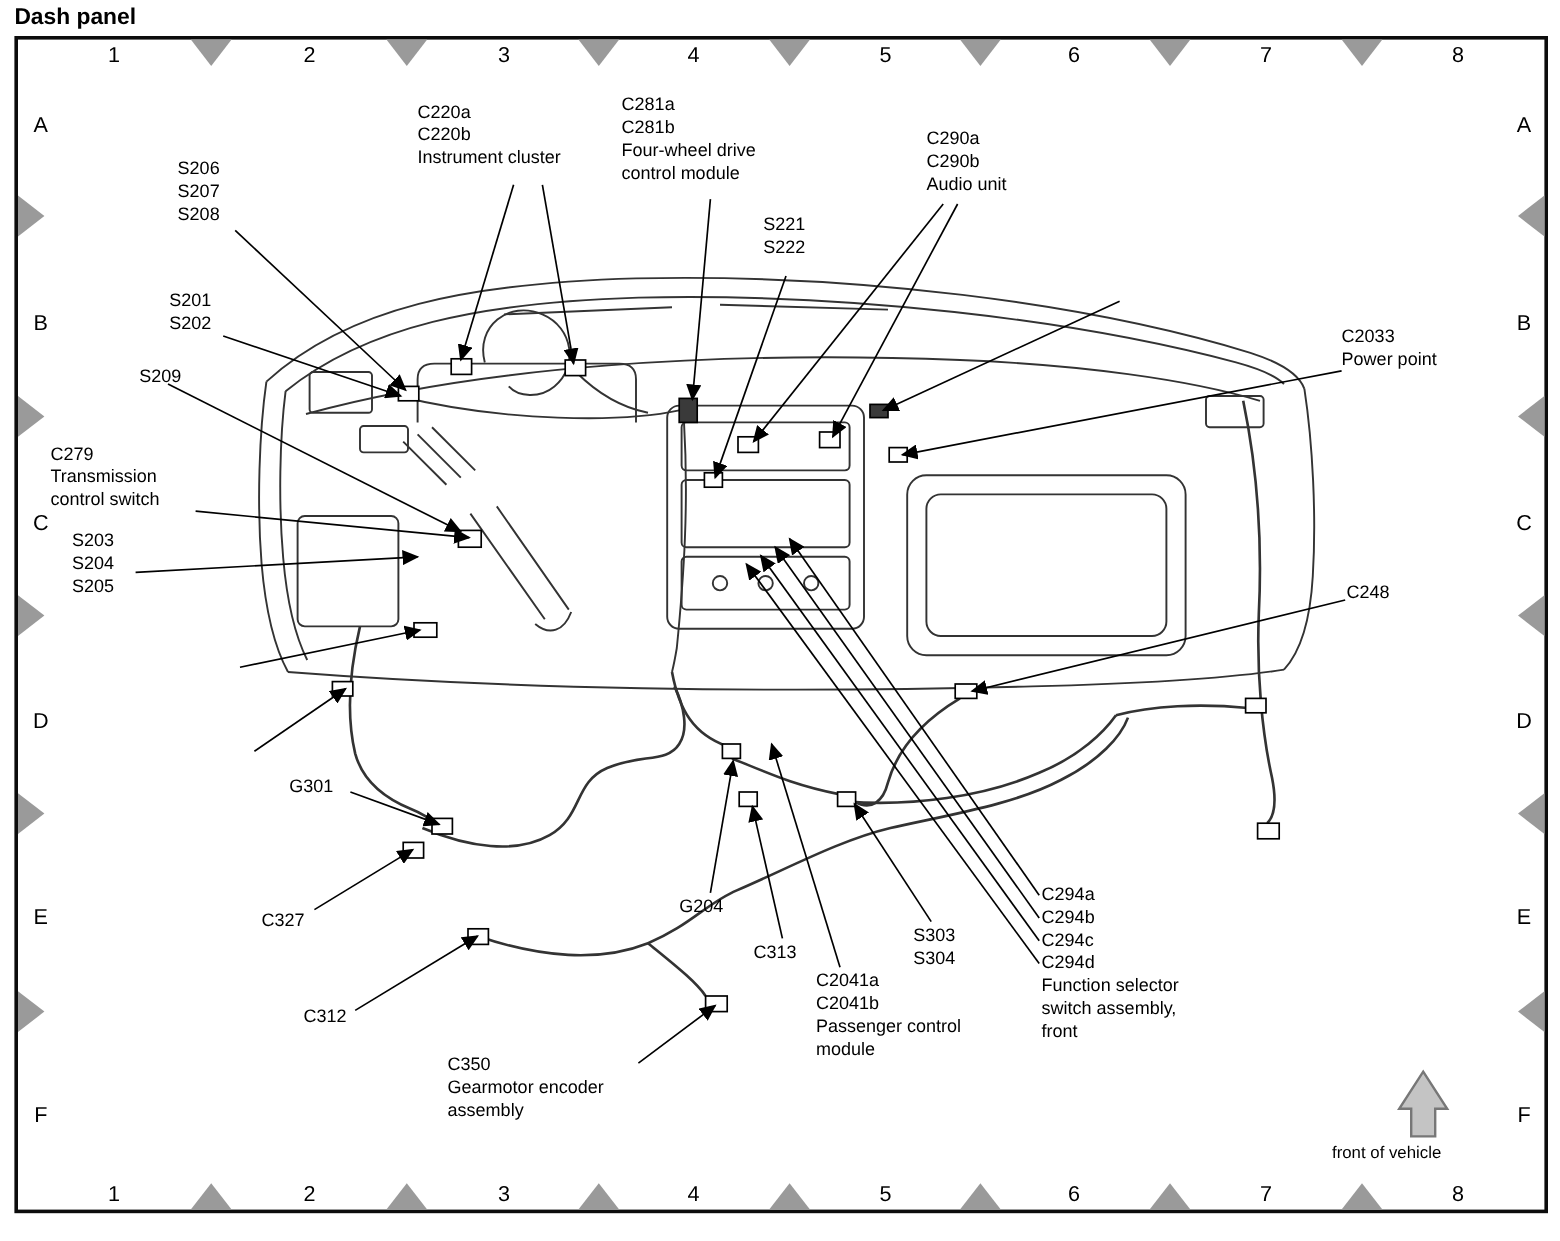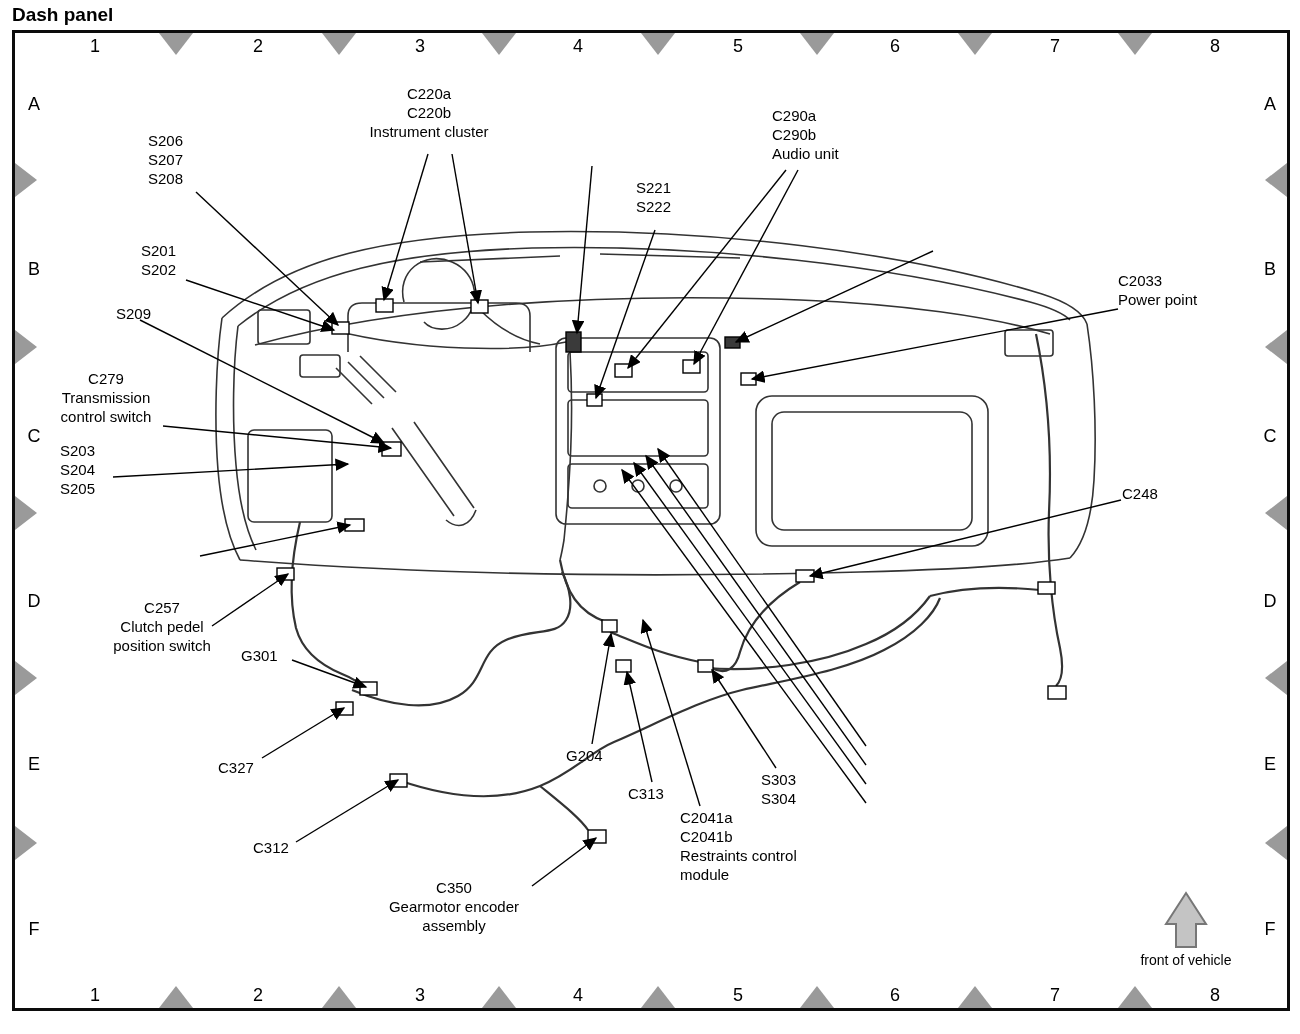--- a/index.html
+++ b/index.html
@@ -9,23 +9,23 @@
   .title { position:absolute; left:12px; top:4px; font-size:19px; font-weight:bold;text-align:center; }
   .frame { position:absolute; left:12px; top:30px; width:1278px; height:981px; border:3px solid #0c0c0c; }
   .gnum { position:absolute; width:36px; text-align:center; font-size:18px; }
   .grow { position:absolute; width:24px; text-align:center; font-size:18px; }
   .tri { position:absolute; width:0; height:0; }
   .tri.down  { border-left:17px solid transparent; border-right:17px solid transparent; border-top:22px solid #9a9a9a; }
   .tri.up    { border-left:17px solid transparent; border-right:17px solid transparent; border-bottom:22px solid #9a9a9a; }
   .tri.right { border-top:17px solid transparent; border-bottom:17px solid transparent; border-left:22px solid #9a9a9a; }
   .tri.left  { border-top:17px solid transparent; border-bottom:17px solid transparent; border-right:22px solid #9a9a9a; }
   .lbl { position:absolute; white-space:pre-line; font-size:15px; line-height:19px; }
-  .lbl.center { text-align:center; }
+  .lbl.center { }
   svg.art { position:absolute; left:0; top:0; }
-  .compass-label { position:absolute; font-size:14px; text-align:center; }
+  .compass-label { position:absolute; font-size:14px; text-align:left; }
 </style>
 </head>
 <body>
 
 <div class="page">
 
   <div class="title">Dash panel</div>
   <div class="frame"></div>
 
   <span class="gnum" style="left:77px;top:36px">1</span>
@@ -194,53 +194,61 @@
       <path d="M866,803 L622,470" marker-end="url(#ah)"></path>
       <path d="M1121,500 L810,576" marker-end="url(#ah)"></path>
     </g>
 
     <path d="M1186,893 L1206,924 L1196,924 L1196,947 L1176,947 L1176,924 L1166,924 Z" fill="#c4c4c4" stroke="#777" stroke-width="2"></path>
   </svg>
 
   <div class="lbl center" style="left:348px;top:84px;width:162px">C220a
 C220b
 Instrument cluster</div>
+  <div class="lbl center" style="left:518px;top:78px;width:152px">C281a
+C281b
+Four-wheel drive
+control module</div>
   <div class="lbl" style="left:636px;top:178px;width:60px">S221
 S222</div>
   <div class="lbl" style="left:772px;top:106px;width:110px">C290a
 C290b
 Audio unit</div>
   <div class="lbl" style="left:1118px;top:271px;width:140px">C2033
 Power point</div>
   <div class="lbl" style="left:148px;top:131px;width:70px">S206
 S207
 S208</div>
   <div class="lbl" style="left:141px;top:241px;width:70px">S201
 S202</div>
   <div class="lbl" style="left:116px;top:304px;width:60px">S209</div>
   <div class="lbl center" style="left:42px;top:369px;width:128px">C279
 Transmission
 control switch</div>
   <div class="lbl" style="left:60px;top:441px;width:70px">S203
 S204
 S205</div>
-  <div class="lbl center" style="left:92px;top:598px;width:140px">C257
-Clutch pedel
-position switch</div>
   <div class="lbl" style="left:241px;top:646px;width:60px">G301</div>
   <div class="lbl" style="left:218px;top:758px;width:60px">C327</div>
   <div class="lbl" style="left:253px;top:838px;width:60px">C312</div>
   <div class="lbl center" style="left:373px;top:878px;width:162px">C350
 Gearmotor encoder
 assembly</div>
   <div class="lbl" style="left:566px;top:746px;width:60px">G204</div>
   <div class="lbl" style="left:628px;top:784px;width:60px">C313</div>
   <div class="lbl" style="left:680px;top:808px;width:160px">C2041a
 C2041b
-Restraints control
+Passenger control
 module</div>
   <div class="lbl" style="left:761px;top:770px;width:60px">S303
 S304</div>
+  <div class="lbl" style="left:868px;top:736px;width:160px">C294a
+C294b
+C294c
+C294d
+Function selector
+switch assembly,
+front</div>
   <div class="lbl" style="left:1122px;top:484px;width:60px">C248</div>
 
   <div class="compass-label" style="left:1110px;top:952px;width:152px">front of vehicle</div>
 
 </div>
 
 </body></html>

